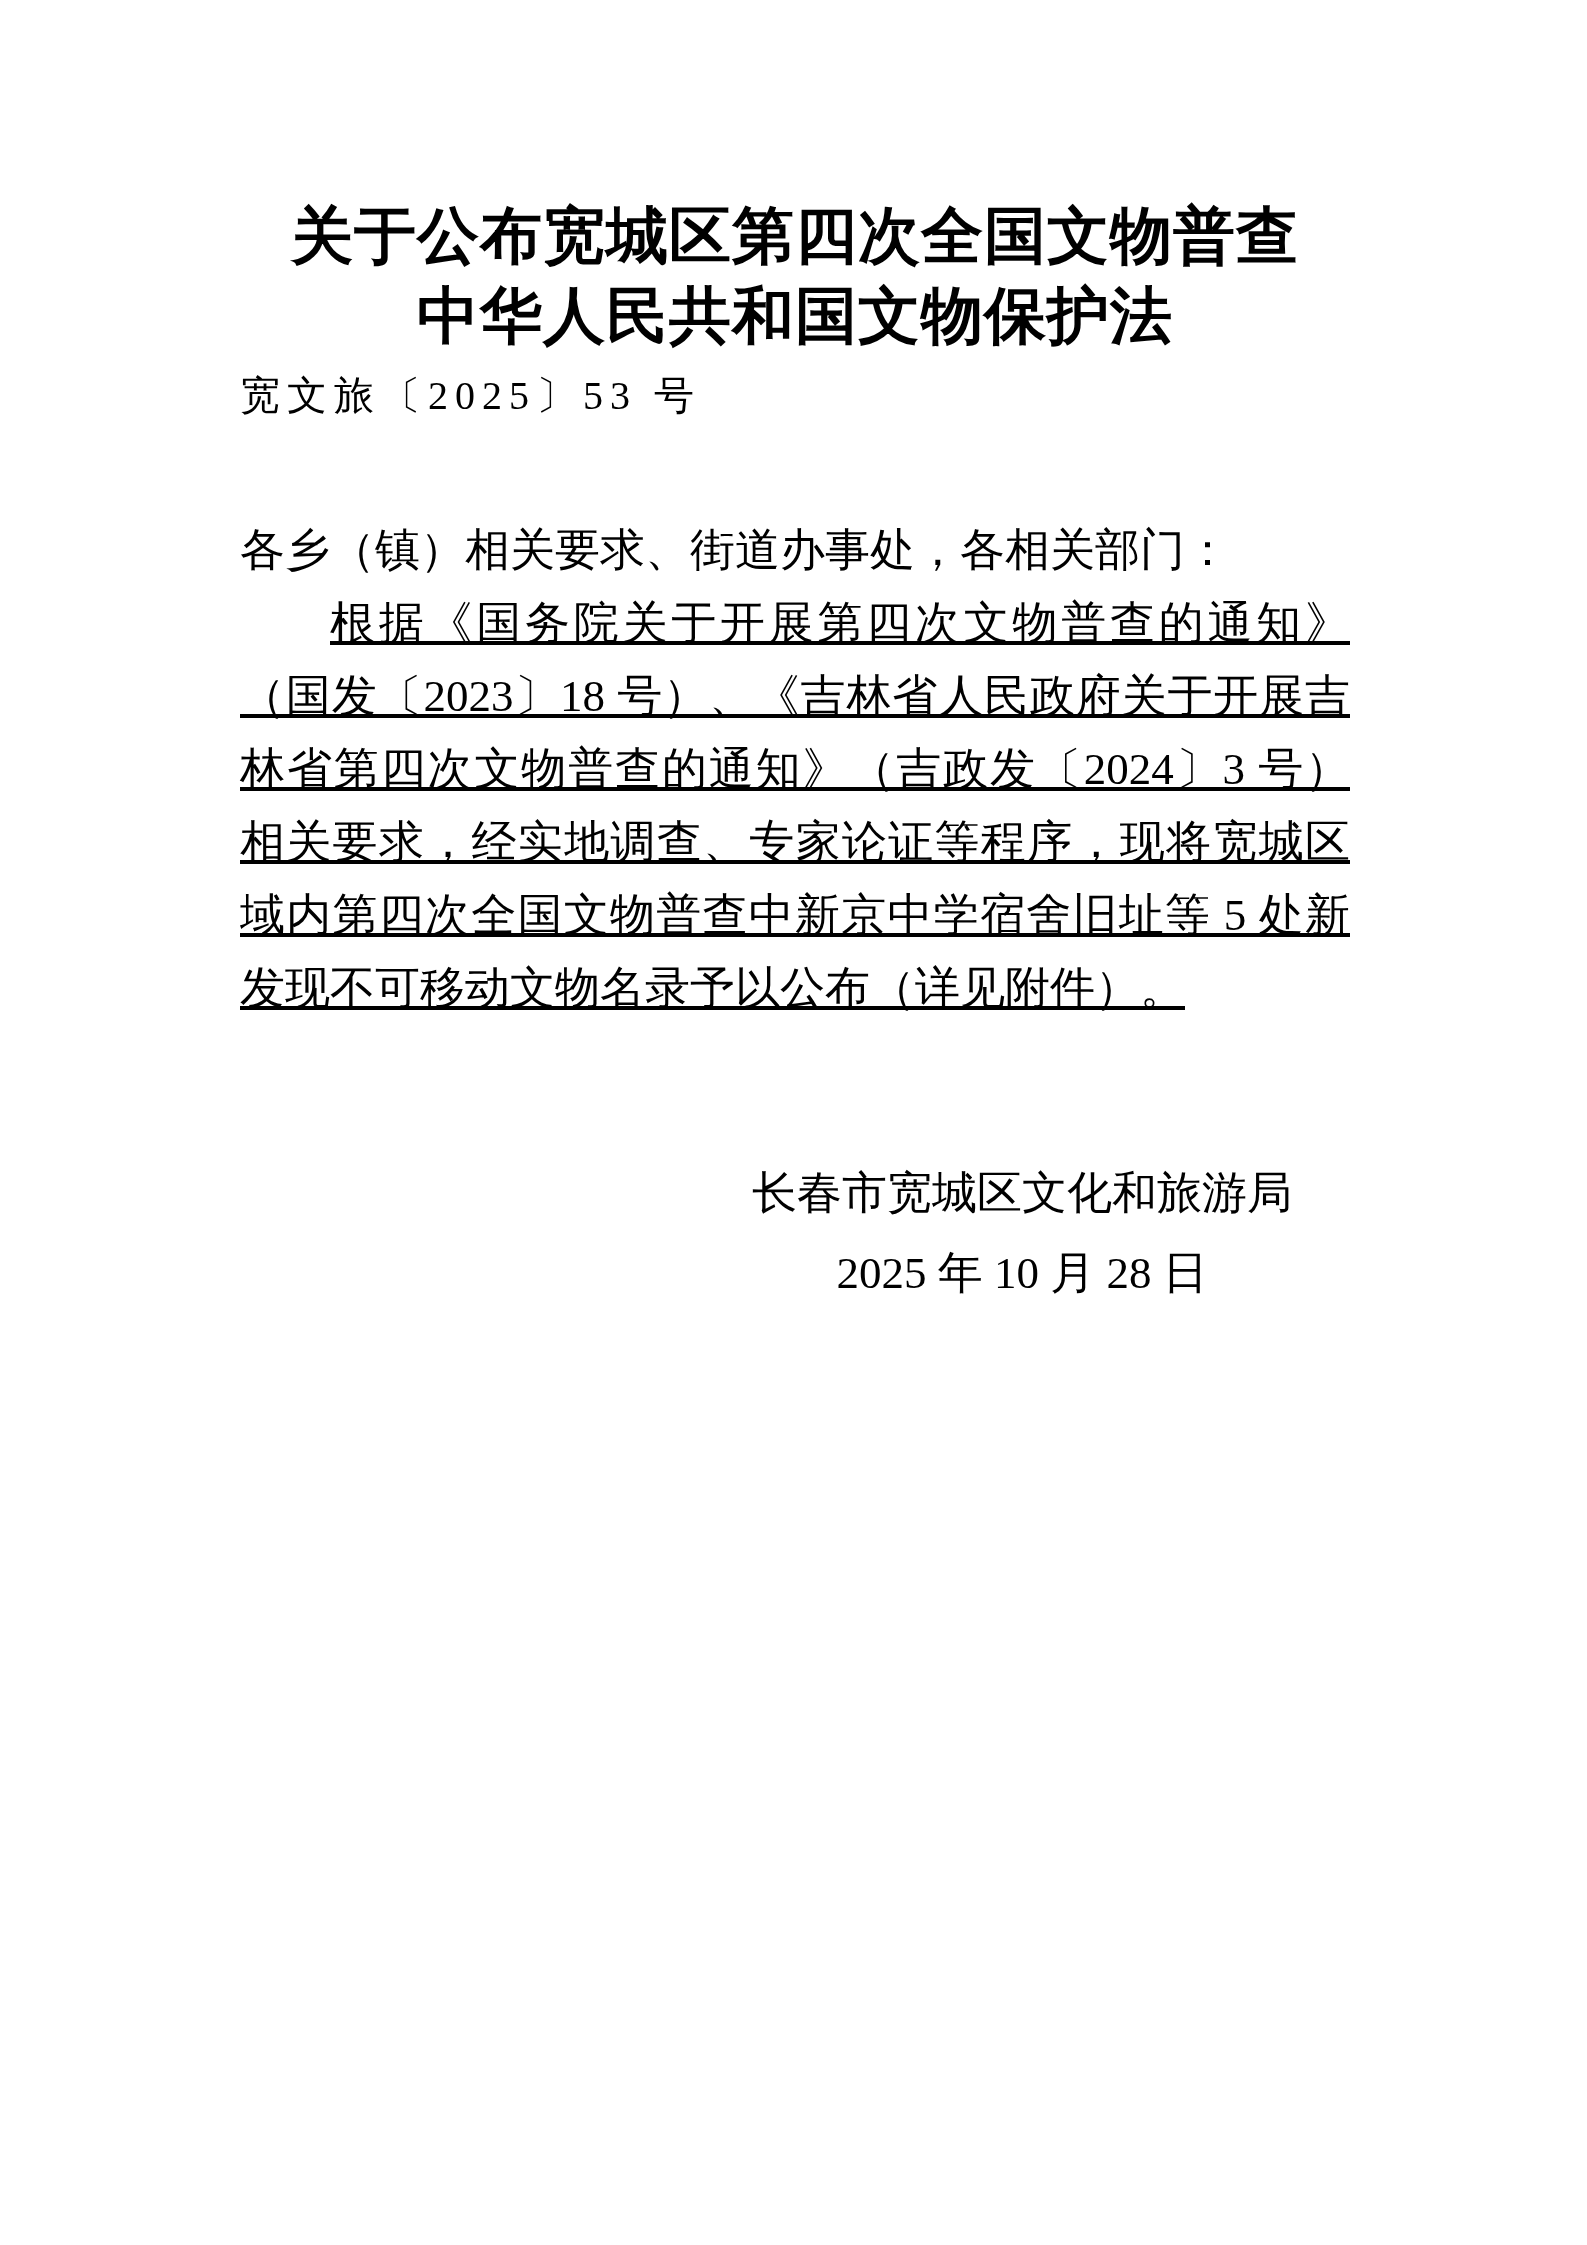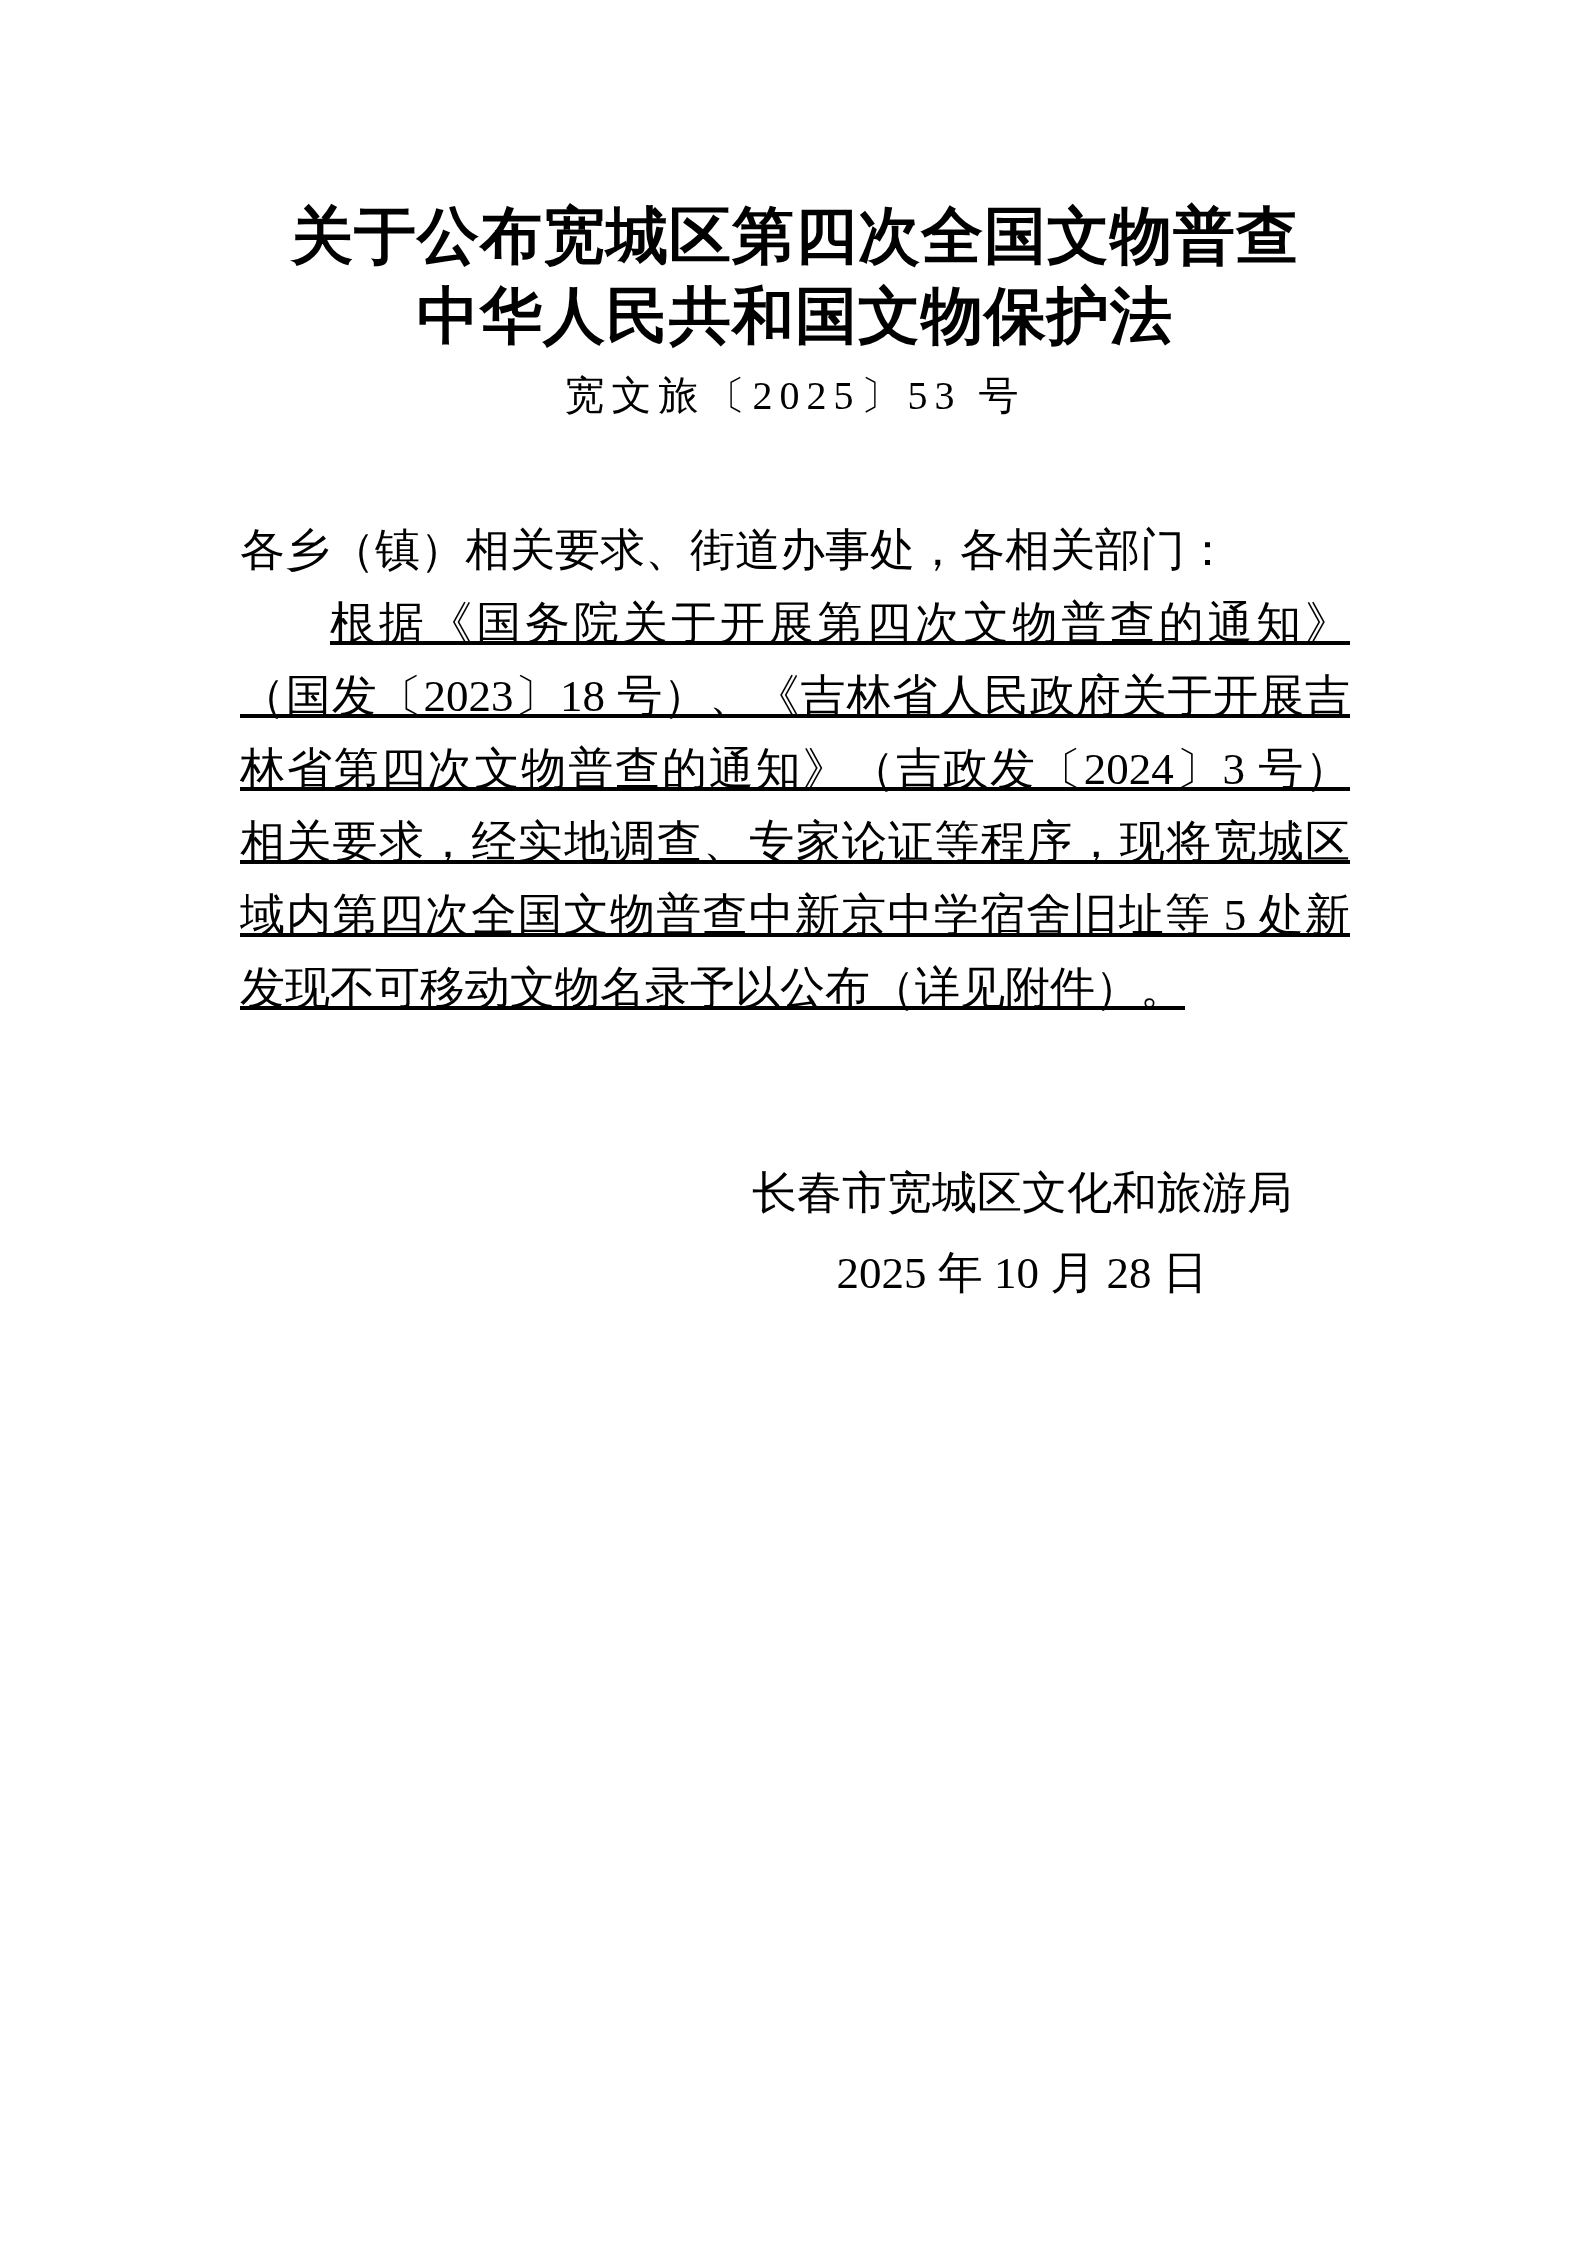--- a/index.html
+++ b/index.html
@@ -32,21 +32,20 @@
     letter-spacing: 1px;
     font-family: "Liberation Serif", "DejaVu Serif", serif;
   }
   .title-line {
     display: block;
   }
   .doc-number {
     margin-top: 14px;
     font-size: 40px;
     line-height: 52px;
-    text-align: center;
     letter-spacing: 7px;
     font-weight: 400;
   }
   .body-text {
     margin-top: 92px;
     font-size: 45px;
     line-height: 73px;
     text-align: justify;
     text-justify: inter-ideograph;
   }

